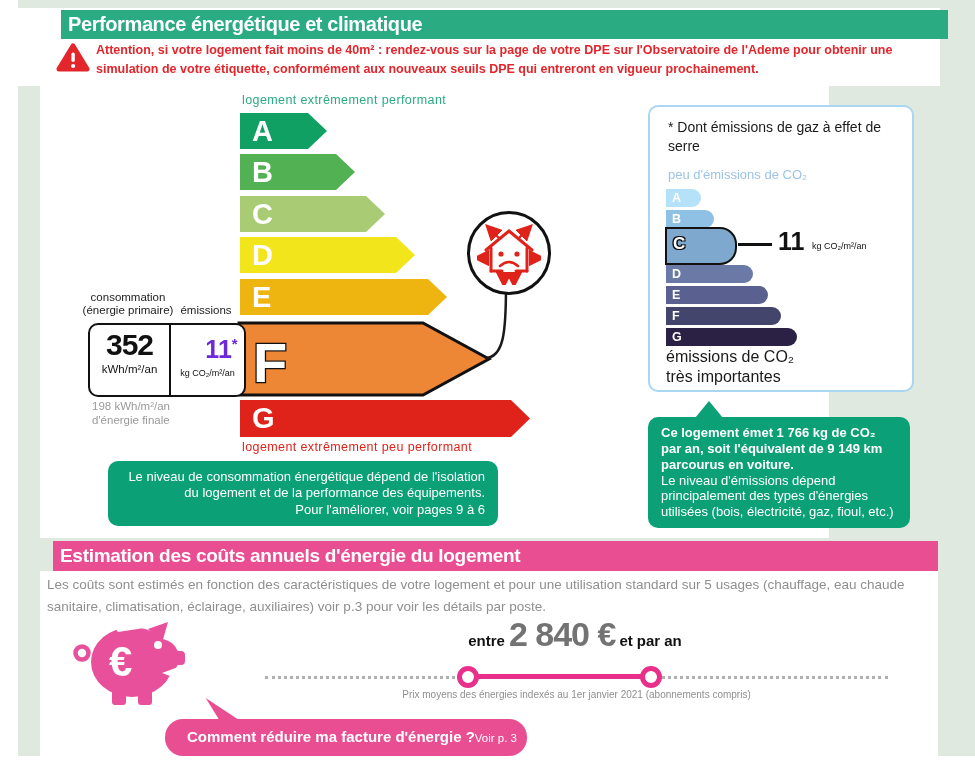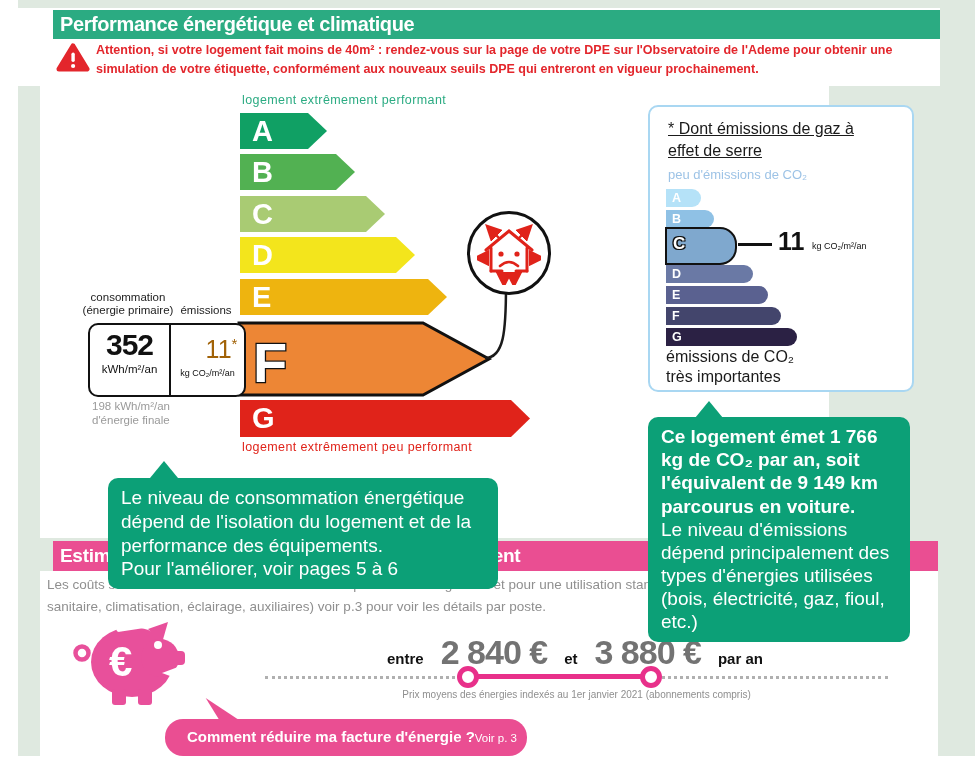--- a/index.html
+++ b/index.html
@@ -6,21 +6,21 @@
   #canvas{position:relative;width:975px;height:768px;background:#DFE9E0;overflow:hidden;
           font-family:"Liberation Sans",sans-serif;color:#222;}
   .abs{position:absolute;}
 
   
   .strip-left{left:0;top:0;width:18px;height:768px;background:#fff;}
   .header-bg{left:18px;top:8px;width:922px;height:78px;background:#fff;}
   .bottom-band{left:18px;top:756px;width:957px;height:12px;background:#fff;}
 
   
-  .title-band{left:53px;top:10px;width:887px;height:29px;background:#2BAB82;}
+  .title-band{left:61px;top:10px;width:887px;height:29px;background:#2BAB82;}
   .title-band span{display:block;line-height:29px;padding-left:7px;color:#fff;
      font-size:20px;font-weight:bold;letter-spacing:-0.4px;}
 
   
   .warn-icon{left:56px;top:42px;width:34px;height:32px;}
   .warn-text{left:96px;top:41px;width:838px;font-size:12.5px;font-weight:bold;
      color:#E3262C;line-height:1.55;}
 
   
   .panel-main{left:40px;top:86px;width:789px;height:452px;background:#fff;}
@@ -33,66 +33,66 @@
   .ebar span{display:block;line-height:36px;padding-left:12px;font-size:29px;font-weight:bold;color:#fff;}
   .ebar-g{height:37px;}
 
   .f-arrow-svg{left:197px;top:235px;}
 
   .value-box{left:48px;top:237px;width:154px;height:70px;background:#fff;border:2.5px solid #111;
      border-radius:10px;display:flex;z-index:3;}
   .vb-left{width:79px;border-right:2px solid #111;text-align:center;padding-top:5px;}
   .vb-right{flex:1;text-align:center;padding-top:11px;}
   .vb-num{font-size:30px;font-weight:bold;line-height:1;color:#111;letter-spacing:-1px;}
-  .vb-num2{font-size:25px;font-weight:normal;line-height:1;color:#a16207;padding-left:28px;}
+  .vb-num2{font-size:25px;font-weight:bold;line-height:1;color:#6d28d9;padding-left:28px;}
   .vb-num2 sup{font-size:15px;}
   .vb-unit{font-size:11.5px;color:#111;margin-top:3px;}
   .vb-unit2{font-size:9px;color:#111;margin-top:6px;}
 
   .col-label{position:absolute;text-align:center;font-size:11.5px;color:#222;line-height:1.15;}
   .final-energy{left:52px;top:313px;font-size:11.5px;color:#9A9A9A;line-height:1.25;}
 
   .house-circle{left:427px;top:125px;width:78px;height:78px;background:#fff;border:3px solid #111;
      border-radius:50%;z-index:2;display:flex;align-items:center;justify-content:center;}
   .connector{left:0;top:0;pointer-events:none;z-index:1;}
 
   
   .co2-panel{left:608px;top:19px;width:262px;height:283px;background:#fff;
      border:2px solid #A9D7F2;border-radius:10px;}
-  .co2-title{position:absolute;left:18px;top:11px;width:215px;font-size:16px;color:#1a1a1a;line-height:1.35;text-decoration:underline;}
+  .co2-title{position:absolute;left:18px;top:11px;width:215px;font-size:14px;color:#1a1a1a;line-height:1.35;}
   .co2-low{position:absolute;left:18px;top:60px;font-size:13px;color:#9DC3E6;}
   .co2-high{position:absolute;left:16px;top:240px;width:140px;font-size:16px;color:#1a1a1a;line-height:1.25;}
   .cbar{position:absolute;left:16px;height:18px;border-radius:0 9px 9px 0;}
   .cbar span{display:block;line-height:18px;padding-left:6px;font-size:12.5px;font-weight:bold;color:#fff;}
   .cbar-current{left:15px;height:34px;border:2.5px solid #111;border-radius:0 17px 17px 0;z-index:2;}
   .cbar-current span{line-height:29px;font-size:17px;
      text-shadow:-1.2px -1.2px 0 #111,1.2px -1.2px 0 #111,-1.2px 1.2px 0 #111,1.2px 1.2px 0 #111;}
   .co2-dash{position:absolute;left:88px;top:136px;width:34px;height:3px;background:#111;}
   .co2-val{position:absolute;left:128px;top:120px;font-size:25px;font-weight:bold;color:#111;}
   .co2-unit{position:absolute;left:162px;top:134px;font-size:9px;color:#111;}
 
   
-  .callout{background:#0CA077;border-radius:10px;color:#fff;font-size:19px;line-height:1.25;
+  .callout{background:#0CA077;border-radius:10px;color:#fff;font-size:13px;line-height:1.25;
      padding:8px 13px;z-index:4;}
-  .co-left{left:68px;top:392px;width:364px;}
+  .co-left{left:68px;top:375px;width:364px;text-align:right;}
   .co-right{left:608px;top:331px;width:236px;line-height:1.22;}
   .tail{width:0;height:0;border-left:14px solid transparent;border-right:14px solid transparent;
      border-bottom:17px solid #0CA077;z-index:4;}
 
   
   .pink-band{left:53px;top:541px;width:885px;height:30px;background:#EA4E92;}
   .pink-band span{display:block;line-height:30px;padding-left:7px;color:#fff;font-size:19px;
      font-weight:bold;letter-spacing:-0.3px;}
   .panel-costs{left:40px;top:571px;width:898px;height:185px;background:#fff;}
   .costs-desc{position:absolute;left:7px;top:3px;width:886px;font-size:13.5px;color:#8F8F8F;line-height:1.65;}
 
   .pig-svg{position:absolute;left:32px;top:42px;}
 
   .cost-row{position:absolute;left:255px;top:44px;width:560px;display:flex;align-items:baseline;
-     justify-content:center;gap:17px;white-space:nowrap;margin-top:18px;}
+     justify-content:center;gap:4px;white-space:nowrap;}
   .cost-small{font-size:15px;font-weight:bold;color:#111;}
   .cost-big{font-size:34px;font-weight:bold;color:#737373;letter-spacing:-1px;}
 
   .dotted-line{position:absolute;left:225px;top:105px;width:623px;border-top:3px dotted #B0B0B0;}
   .range-line{position:absolute;left:428px;top:103px;width:183px;height:5px;background:#E8308A;z-index:2;}
   .range-handle{position:absolute;width:12px;height:12px;background:#fff;border:5px solid #E8308A;
      border-radius:50%;top:95px;z-index:3;}
   .price-note{position:absolute;left:225px;top:118px;width:623px;text-align:center;
      font-size:10px;color:#8F8F8F;}
 
@@ -235,21 +235,21 @@
       <div class="co2-dash"></div>
       <div class="co2-val">11</div>
       <div class="co2-unit">kg CO₂/m²/an</div>
 
       <div class="co2-high">émissions de CO₂ très importantes</div>
     </div>
 
     <div class="abs tail" style="left:110px;top:375px"></div>
     <div class="abs callout co-left">
       <div>Le niveau de consommation énergétique dépend de l'isolation du logement et de la performance des équipements.</div>
-      <div>Pour l'améliorer, voir pages 5 à 6</div>
+      <div>Pour l'améliorer, voir pages 9 à 6</div>
     </div>
 
     <div class="abs tail" style="left:655px;top:315px"></div>
     <div class="abs callout co-right">
       <div style="font-weight:bold">Ce logement émet 1 766 kg de CO₂ par an, soit l'équivalent de 9 149 km parcourus en voiture.</div>
       <div>Le niveau d'émissions dépend principalement des types d'énergies utilisées (bois, électricité, gaz, fioul, etc.)</div>
     </div>
   </div>
 
   <div class="abs pink-band">
@@ -270,21 +270,20 @@
       <path d="M90,60 L106,54 L106,66 Z" fill="#fff"></path>
       <rect x="44" y="11" width="31" height="6" rx="3" fill="#fff" transform="rotate(-9 59 14)"></rect>
       <circle cx="86" cy="32" r="4" fill="#fff"></circle>
       <text x="37" y="63" font-family="Liberation Sans, sans-serif" font-size="42" font-weight="bold" fill="#fff">€</text>
     </svg>
 
     <div class="cost-row">
       <span class="cost-small">entre</span>
       <span class="cost-big">2 840 €</span>
       <span class="cost-small">et</span>
-      <span class="cost-big">3 880 €</span>
       <span class="cost-small">par an</span>
     </div>
 
     <div class="dotted-line"></div>
     <div class="range-line"></div>
     <div class="range-handle" style="left:417px"></div>
     <div class="range-handle" style="left:600px"></div>
 
     <div class="price-note">Prix moyens des énergies indexés au  1er janvier 2021 (abonnements compris)</div>
 

